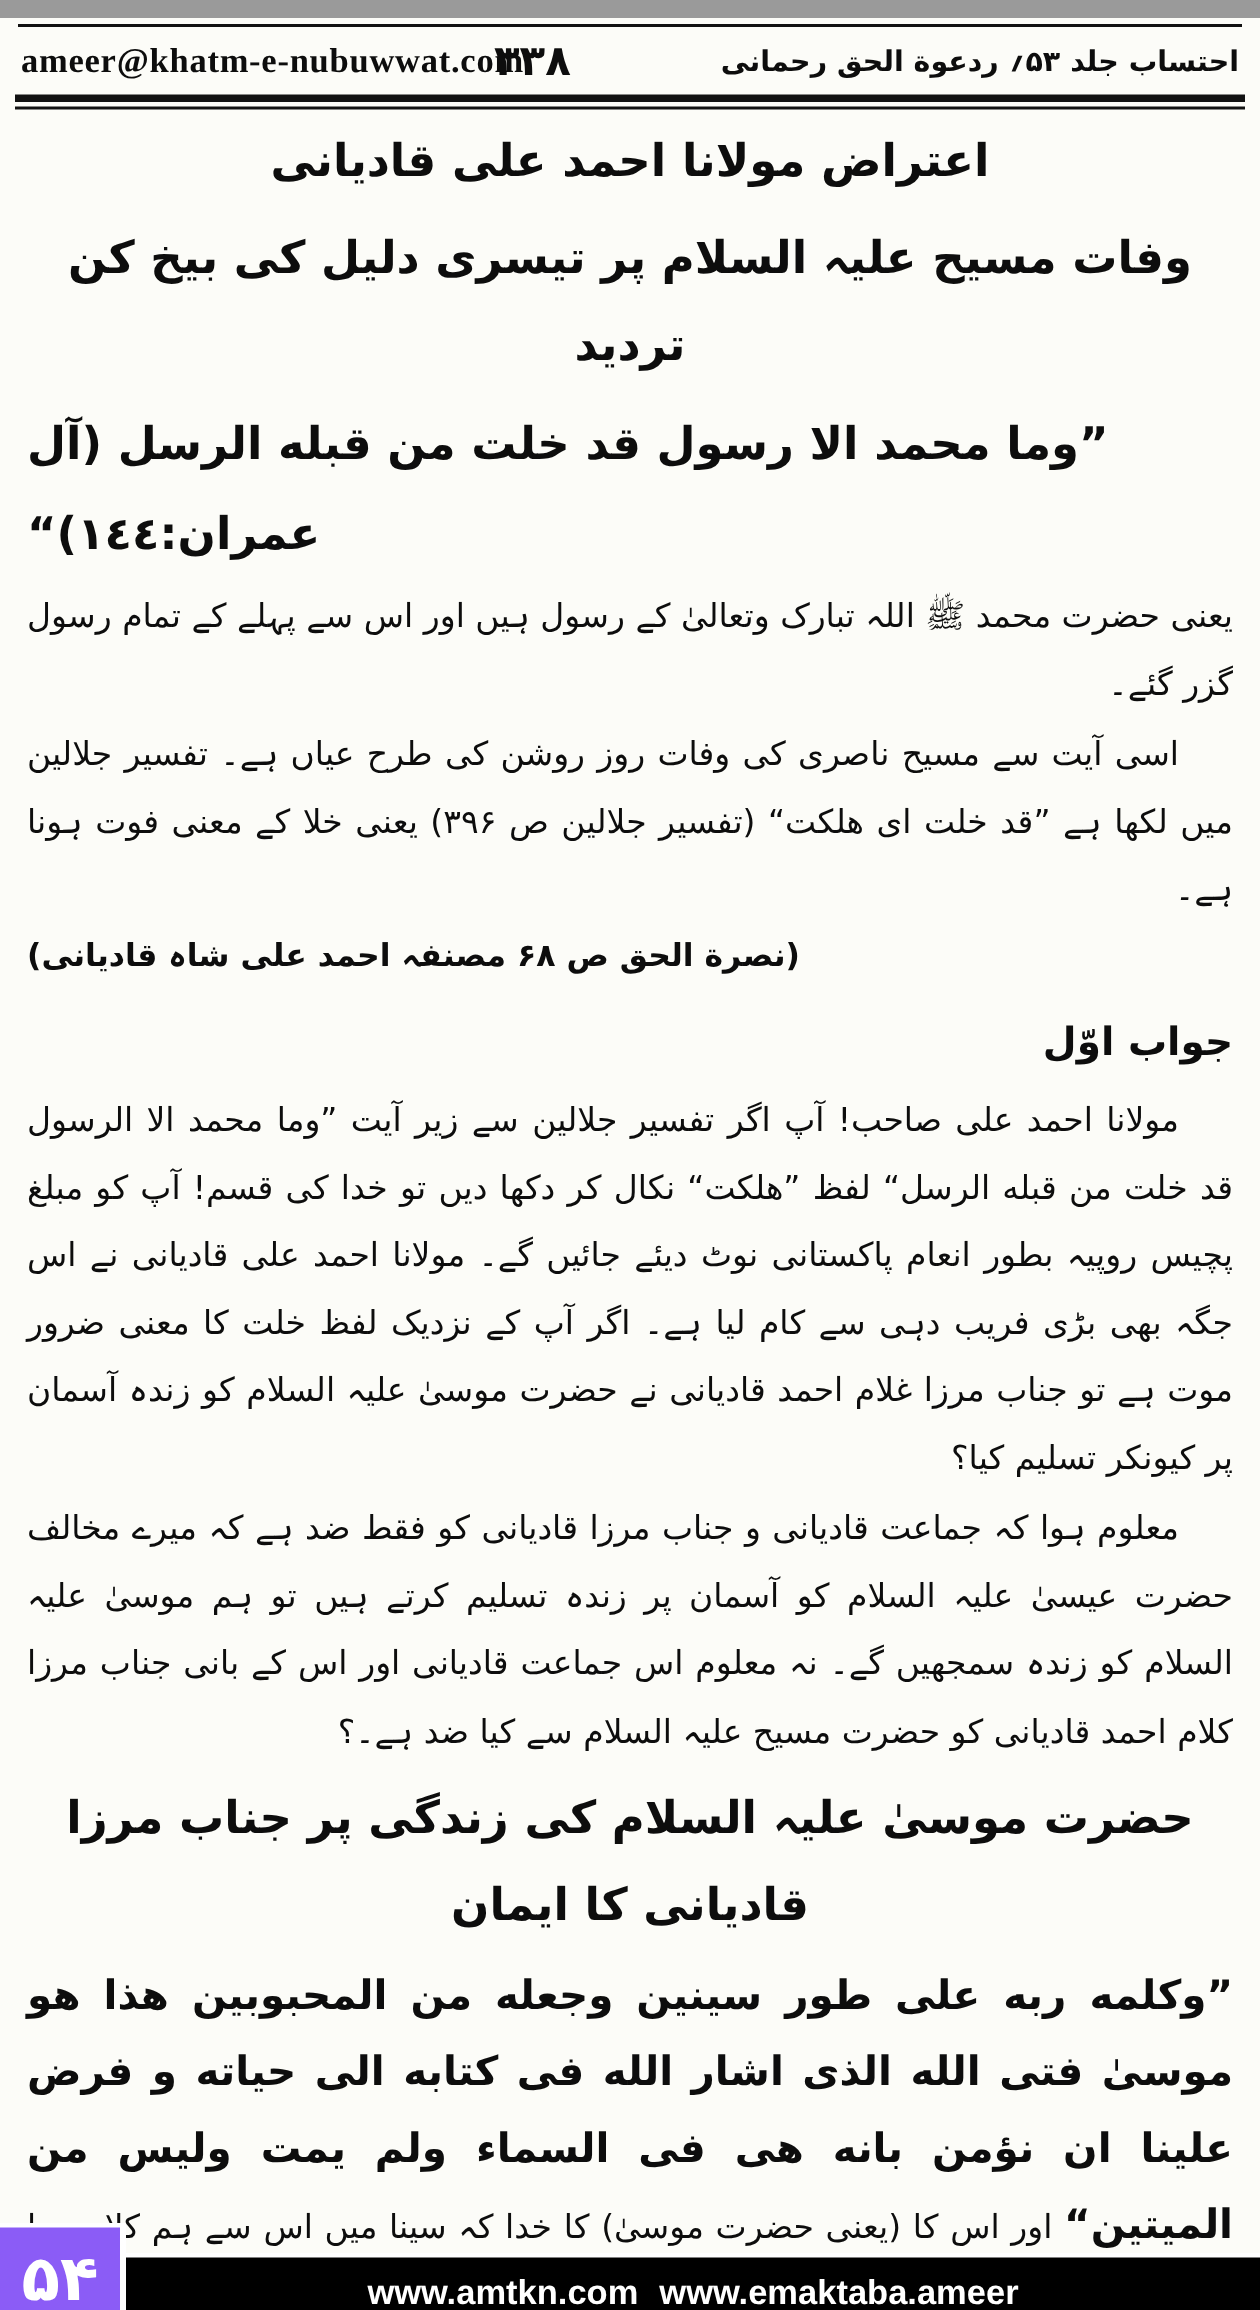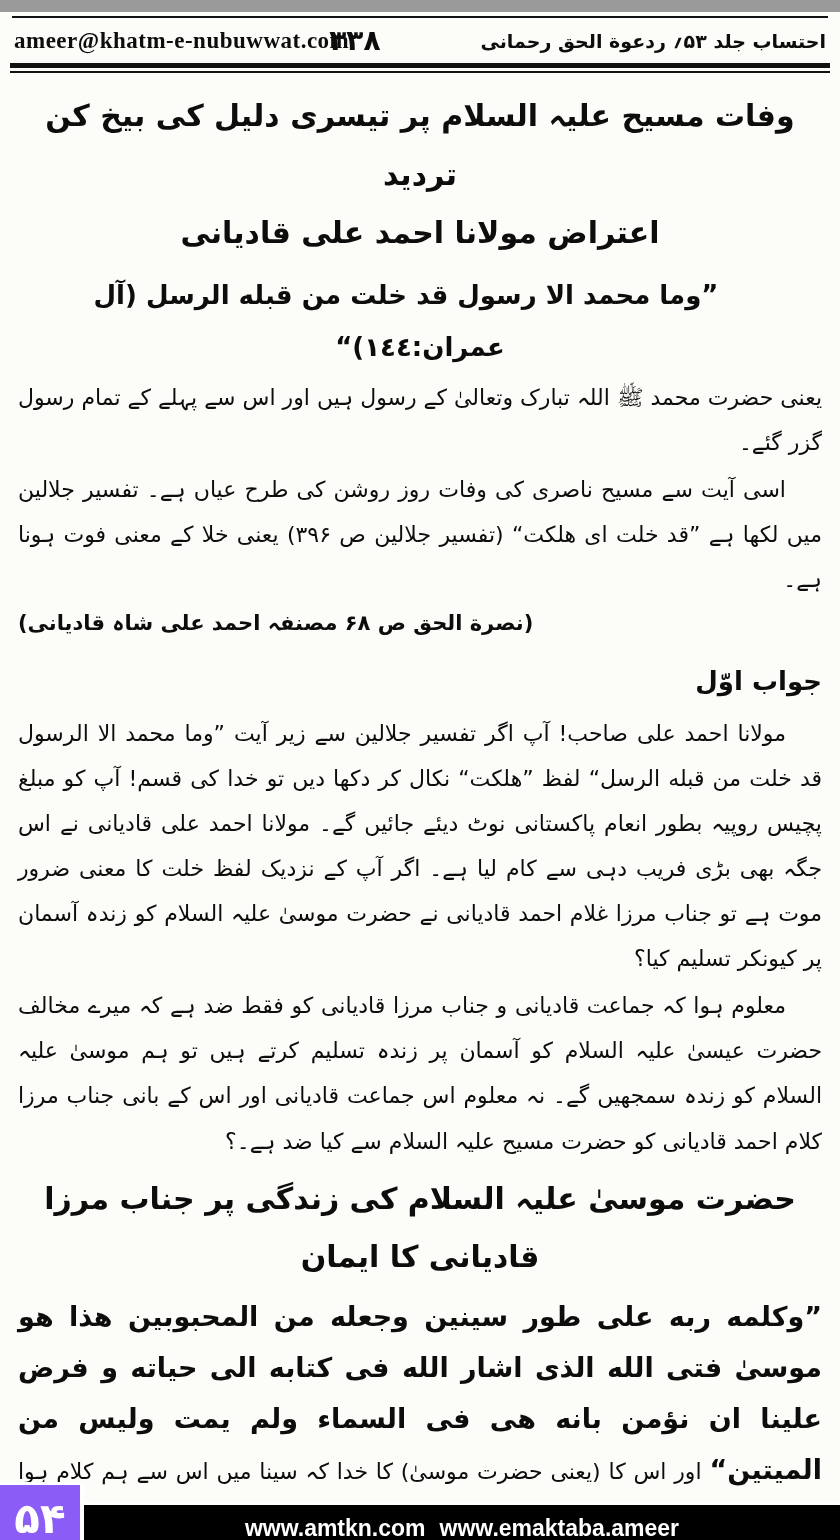--- a/index.html
+++ b/index.html
@@ -41,21 +41,21 @@
   }
   .h-center {
     text-align:center; font-weight:bold; font-size:30px; line-height:1.95;
     margin:6px 0 2px 0;
   }
   .h-right {
     text-align:right; font-weight:bold; font-size:26px; line-height:1.8;
     margin:14px 0 6px 0;
   }
   .quote-line {
-    text-align:center; font-weight:bold; font-size:26px; line-height:2.0;
+    text-align:left; font-weight:bold; font-size:30px; line-height:2.0;
     text-indent:28px; margin:6px 0 0 0;
     font-family:"DejaVu Sans", sans-serif;
   }
   .para {
     text-align:justify; font-size:22px; line-height:2.05; margin:2px 0;
   }
   .para.indent { text-indent:36px; }
   .citation {
     direction:rtl; text-align:left; font-weight:bold; font-size:21px;
     line-height:1.9; margin:2px 0 0 0;
@@ -100,22 +100,22 @@
     <span class="header-email">ameer@khatm-e-nubuwwat.com</span>
     <span class="header-pagenum">۳۳۸</span>
     <span class="header-title">احتساب جلد ۵۳؍ ردعوة الحق رحمانی</span>
   </div>
 
   <div class="rule-thick"></div>
   <div class="rule-thin"></div>
 
   <div class="content">
 
+    <div class="h-center" style="margin-top:-2px;">اعتراض مولانا احمد علی قادیانی</div>
     <div class="h-center">وفات مسیح علیہ السلام پر تیسری دلیل کی بیخ کن تردید</div>
-    <div class="h-center" style="margin-top:-2px;">اعتراض مولانا احمد علی قادیانی</div>
 
     <div class="quote-line">”وما محمد الا رسول قد خلت من قبله الرسل (آل عمران:۱٤٤)“</div>
 
     <p class="para">یعنی حضرت محمد ﷺ اللہ تبارک وتعالیٰ کے رسول ہیں اور اس سے پہلے کے تمام رسول گزر گئے۔</p>
 
     <p class="para indent">اسی آیت سے مسیح ناصری کی وفات روز روشن کی طرح عیاں ہے۔ تفسیر جلالین میں لکھا ہے ”قد خلت ای ھلکت“ (تفسیر جلالین ص ۳۹۶) یعنی خلا کے معنی فوت ہونا ہے۔</p>
 
     <div class="citation">(نصرة الحق ص ۶۸ مصنفہ احمد علی شاہ قادیانی)</div>
 
     <div class="h-right">جواب اوّل</div>

